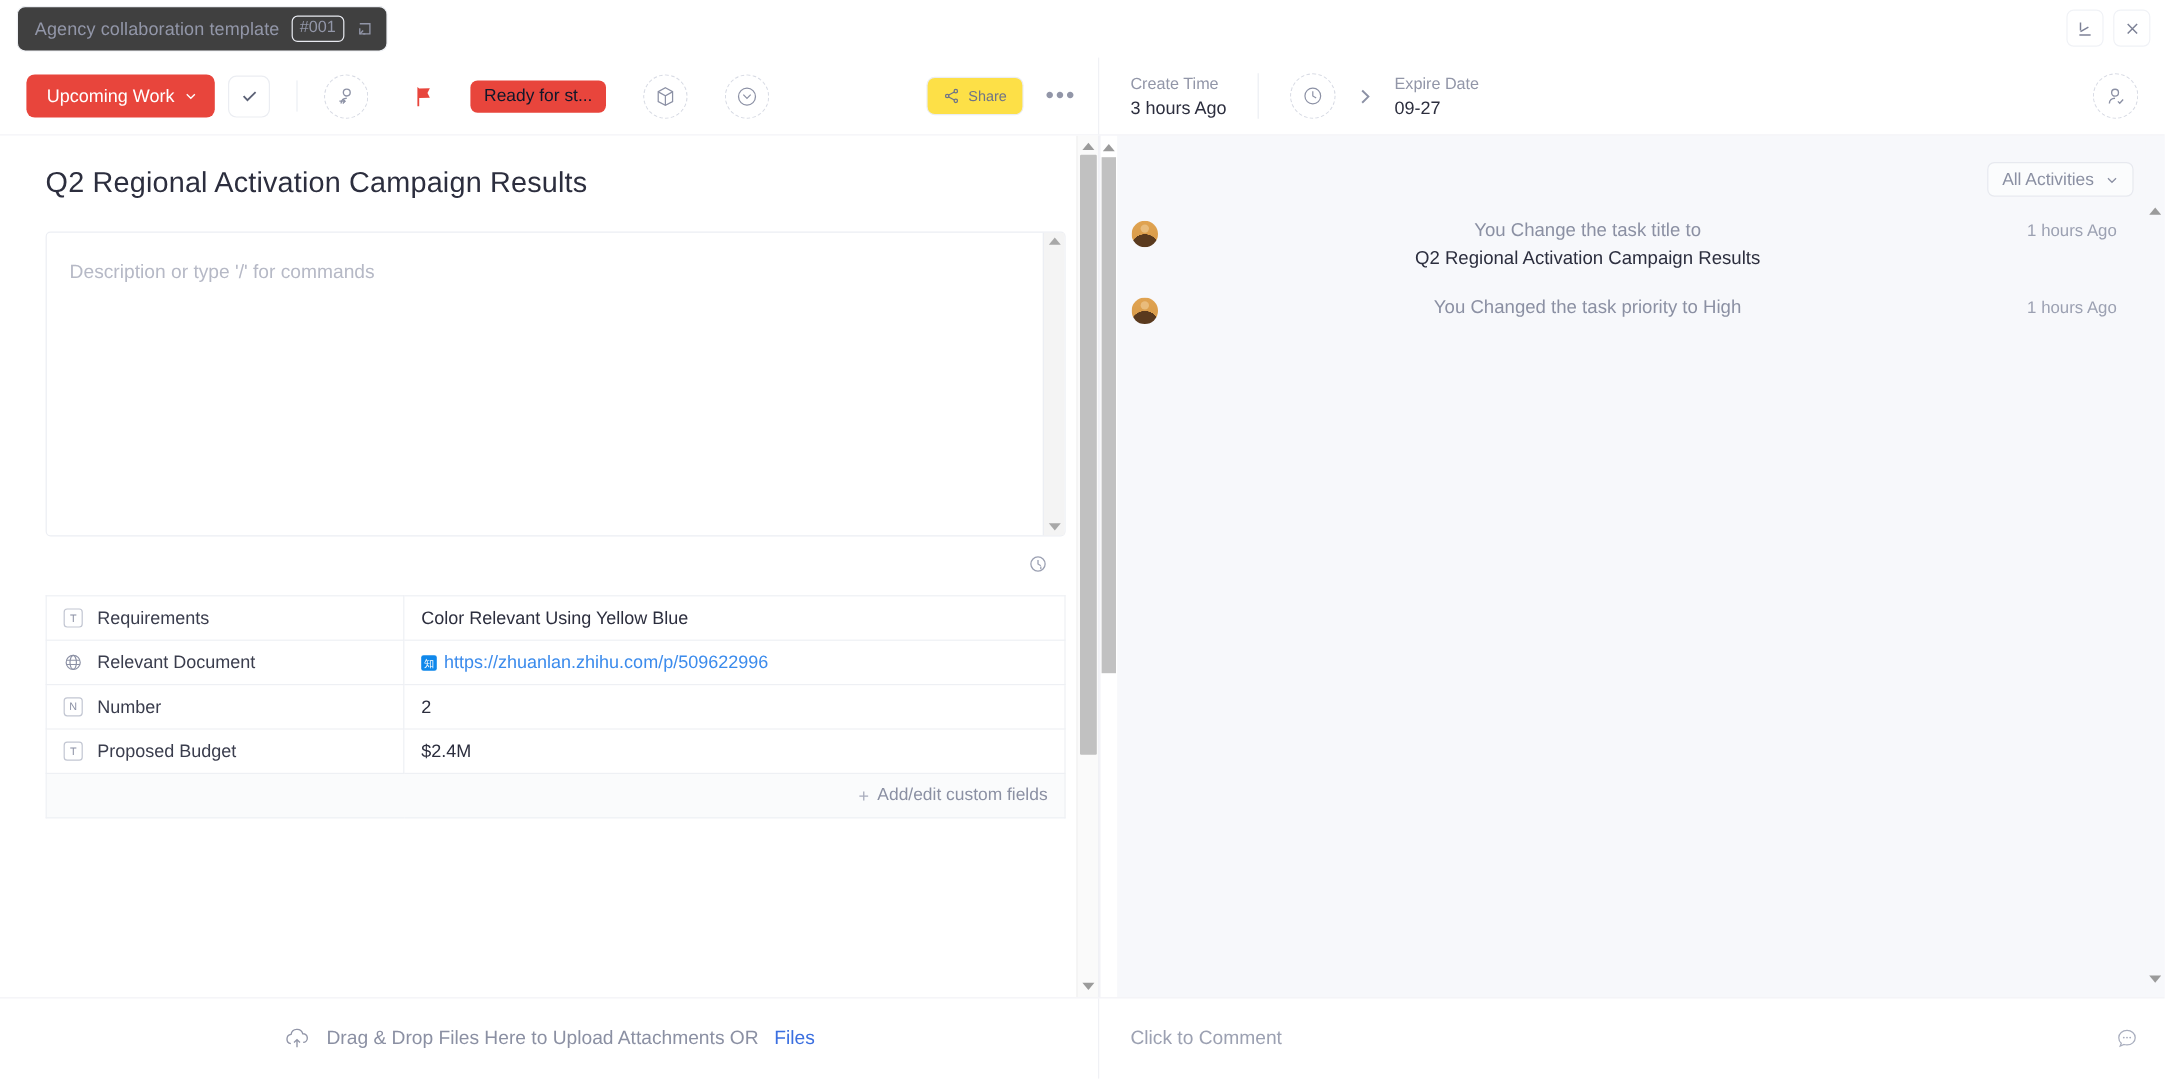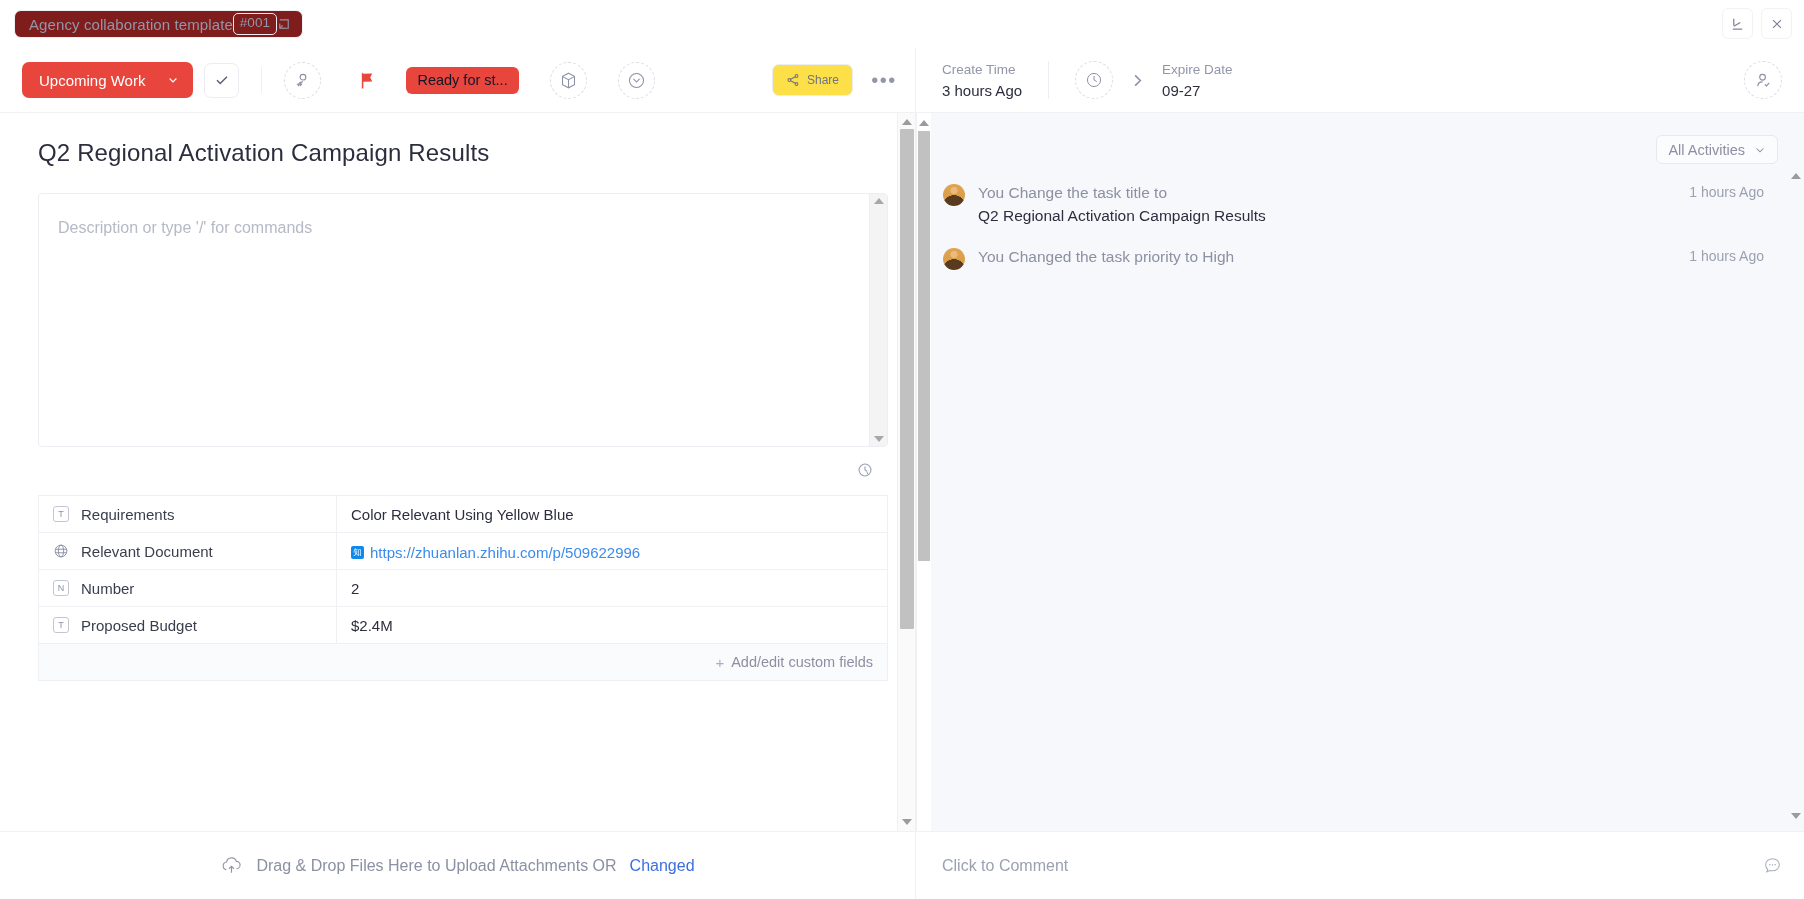--- a/index.html
+++ b/index.html
@@ -27,25 +27,26 @@
     flex: 0 0 48px;
     background: #ffffff;
     display: flex;
     align-items: center;
     padding: 0 14px;
     position: relative;
   }
   .breadcrumb-pill {
     display: flex;
     align-items: center;
+    gap: 10px;
     border: 1px solid #eef0f4;
     border-radius: 7px;
-    height: 28px;
+    height: 38px;
     padding: 0 10px 0 14px;
-    background: #7f1d1d;
+    background: #404040;
   }
   .breadcrumb-text {
     font-size: 15px;
     color: #9296a8;
     letter-spacing: .1px;
     white-space: nowrap;
   }
   .breadcrumb-id {
     font-size: 13.5px;
     color: #9296a8;
@@ -91,21 +92,21 @@
   .btn-primary {
     background: #e8453c;
     color: #fff;
     border: none;
     border-radius: 7px;
     height: 36px;
     padding: 0 14px 0 17px;
     font-size: 15px;
     display: flex;
     align-items: center;
-    gap: 22px;
+    gap: 8px;
     font-family: "Liberation Sans", sans-serif;
   }
   .btn-check {
     margin-left: 11px;
     width: 35px; height: 35px;
     border: 1px solid #ebedf2;
     border-radius: 7px;
     background: #fff;
     display: flex; align-items: center; justify-content: center;
     color: #5b6175;
@@ -366,21 +367,21 @@
     background: #fbfcfd;
     border-radius: 6px;
     height: 29px;
     padding: 0 11px;
     display: flex;
     align-items: center;
     gap: 9px;
     font-size: 14.5px;
     color: #8b90a3;
   }
-  .activity-list { padding: 18px 0 0 0; }
+  .activity-list { padding: 18px 0 0 0; text-align: center; }
   .activity {
     display: flex;
     padding: 0 26px 0 26px;
     margin-bottom: 18px;
     position: relative;
   }
   .avatar {
     width: 22px; height: 22px;
     border-radius: 50%;
     flex: 0 0 22px;
@@ -743,21 +744,21 @@
 
   <div class="footer">
     <div class="footer-left">
       <span style="display:flex;color:#9296a8;">
         <svg width="23" height="19" viewBox="0 0 24 20" fill="none" stroke="currentColor" stroke-width="1.2">
           <path d="M6.6 14.4A4.1 4.1 0 016.8 6.3a5.3 5.3 0 0110.3-.6 3.8 3.8 0 01.3 7.6"></path>
           <path d="M12 17.5v-6.2M9.4 13.4L12 10.9l2.6 2.5"></path>
         </svg>
       </span>
       <span>Drag &amp; Drop Files Here to Upload Attachments OR</span>
-      <span class="browse-link">Changed</span>
+      <span class="browse-link">Files</span>
     </div>
     <div class="footer-right">
       <span>Click to Comment</span>
       <span class="emoji-btn">
         <svg width="19" height="19" viewBox="0 0 20 20" fill="none" stroke="currentColor" stroke-width="1.1">
           <path d="M10 2.8c4 0 7.2 2.8 7.2 6.4S14 15.6 10 15.6c-.9 0-1.8-.1-2.6-.4l-3.4 1.4 1-2.6A6.1 6.1 0 012.8 9.2c0-3.6 3.2-6.4 7.2-6.4z"></path>
           <circle cx="7.2" cy="9.1" r=".8" fill="currentColor" stroke="none"></circle>
           <circle cx="10" cy="9.1" r=".8" fill="currentColor" stroke="none"></circle>
           <circle cx="12.8" cy="9.1" r=".8" fill="currentColor" stroke="none"></circle>
         </svg>

